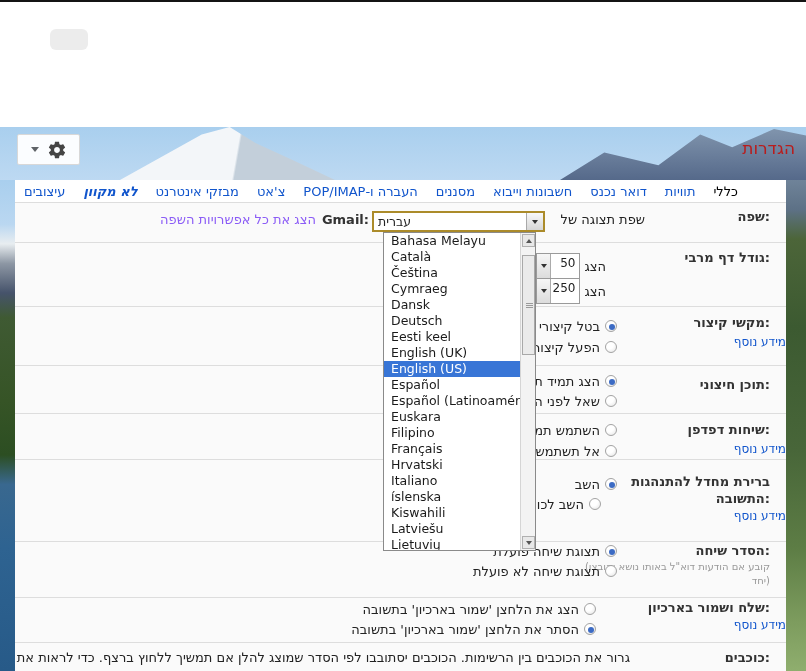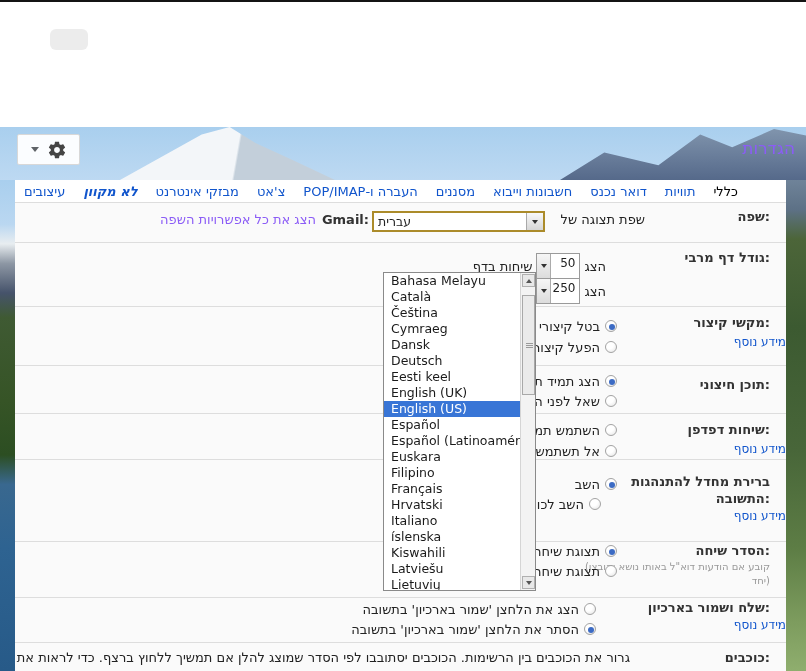--- a/index.html
+++ b/index.html
@@ -18,21 +18,21 @@
               background:linear-gradient(180deg,#8296ae,#55698a);
               clip-path:polygon(0 100%,18% 48%,40% 72%,57% 14%,70% 38%,87% 4%,100% 16%,100% 100%); }
   .peak { position:absolute; left:120px; top:127px; width:215px; height:53px;
               background:linear-gradient(100deg,#f3f6f9 54%,#c3cfda 55%);
               clip-path:polygon(0 100%,38% 14%,51% 0,63% 30%,80% 62%,100% 100%); }
   .left-strip { position:absolute; left:0; top:180px; width:15px; height:491px;
               background:linear-gradient(180deg,#a9cfee 0%,#bad7f1 9%,#e8edf0 13%,#8d97a4 17%,#46536b 23%,#3f5a33 28%,#365426 45%,#2c4e22 56%,#39688f 62%,#2e6391 75%,#275a88 100%); }
   .right-strip { position:absolute; left:786px; top:180px; width:20px; height:491px;
               background:linear-gradient(180deg,#6f8399 0%,#5d7186 6%,#4c6539 12%,#3c5a31 30%,#486639 55%,#5d7d45 75%,#7d9c5e 90%,#8fae6e 100%); }
 
-  .settings-title { position:absolute; right:11px; top:138px; color:#8b5cf6; font-size:17px; }
+  .settings-title { position:absolute; right:11px; top:138px; color:#b91c1c; font-size:17px; }
 
   .gear-btn { position:absolute; left:17px; top:134px; width:63px; height:31px; background:rgba(255,255,255,.95);
               border:1px solid #d8d8d8; border-radius:2px; display:flex; align-items:center; justify-content:center; gap:8px; cursor:pointer; }
   .caret-down { width:0; height:0; border-left:4px solid transparent; border-right:4px solid transparent; border-top:5px solid #5f6368; }
 
   
   .panel { position:absolute; left:15px; top:180px; width:771px; height:491px; background:#fafafa; overflow:hidden; font-size:13px; color:#222; }
   .tabbar { position:absolute; left:0; top:0; width:771px; height:22px; background:#ffffff; display:flex; direction:rtl;
             align-items:center; gap:18px; padding-right:48px; white-space:nowrap; }
   .tab { color:#1155cc; cursor:pointer; }
@@ -61,21 +61,21 @@
   .lang-left-group { position:absolute; display:flex; gap:6px; align-items:center; white-space:nowrap; }
   .gmail-label { font-weight:bold; color:#333;text-align:center; }
   .link { color:#8b5cf6; cursor:pointer; }
 
   .lang-select { position:absolute; left:357px; top:31px; width:173px; height:21px; background:#fff;
                  border:2px solid #ab8b2a; display:flex; direction:ltr; z-index:41; cursor:pointer; }
   .lang-select .lval { flex:1; padding:1px 0 0 4px; font-size:12.5px; color:#222; }
   .lang-select .lbtn { width:17px; background:linear-gradient(#f8f8f8,#d6d6d6); border-left:1px solid #a9a9a9; display:flex; align-items:center; justify-content:center; }
 
   
-  .dropdown { position:absolute; left:368px; top:52px; width:153px; height:319px; background:#fff; border:1px solid #8a8a8a; z-index:40; direction:ltr;margin-top:40px; }
+  .dropdown { position:absolute; left:368px; top:52px; width:153px; height:319px; background:#fff; border:1px solid #8a8a8a; z-index:40; direction:ltr; }
   .ddopts { position:absolute; left:0; top:0; right:15px; bottom:0; overflow:hidden; }
   .ddopt { height:16px; line-height:16px; padding-left:7px; font-size:12.5px; color:#1a1a1a; white-space:nowrap; cursor:pointer; }
   .ddopt.hl { background:#3875d6; color:#fff; }
   .scrollbar { position:absolute; right:0; top:0; width:15px; height:100%; background:#f3f3f3; border-left:1px solid #d5d5d5; }
   .sbtn { position:absolute; left:1px; width:13px; height:13px; background:#e8e8e8; border:1px solid #b0b0b0; display:flex; align-items:center; justify-content:center; cursor:pointer; }
   .sbtn.up { top:1px; } .sbtn.down { bottom:1px; }
   .tri-up { width:0; height:0; border-left:3px solid transparent; border-right:3px solid transparent; border-bottom:4px solid #555; }
   .tri-dn { width:0; height:0; border-left:3px solid transparent; border-right:3px solid transparent; border-top:4px solid #555; }
   .sthumb { position:absolute; left:1px; top:22px; width:13px; height:100px; background:#eaeaea; border:1px solid #a8a8a8; cursor:grab; }
   .grip { position:absolute; left:3px; top:47px; width:7px; height:5px;

